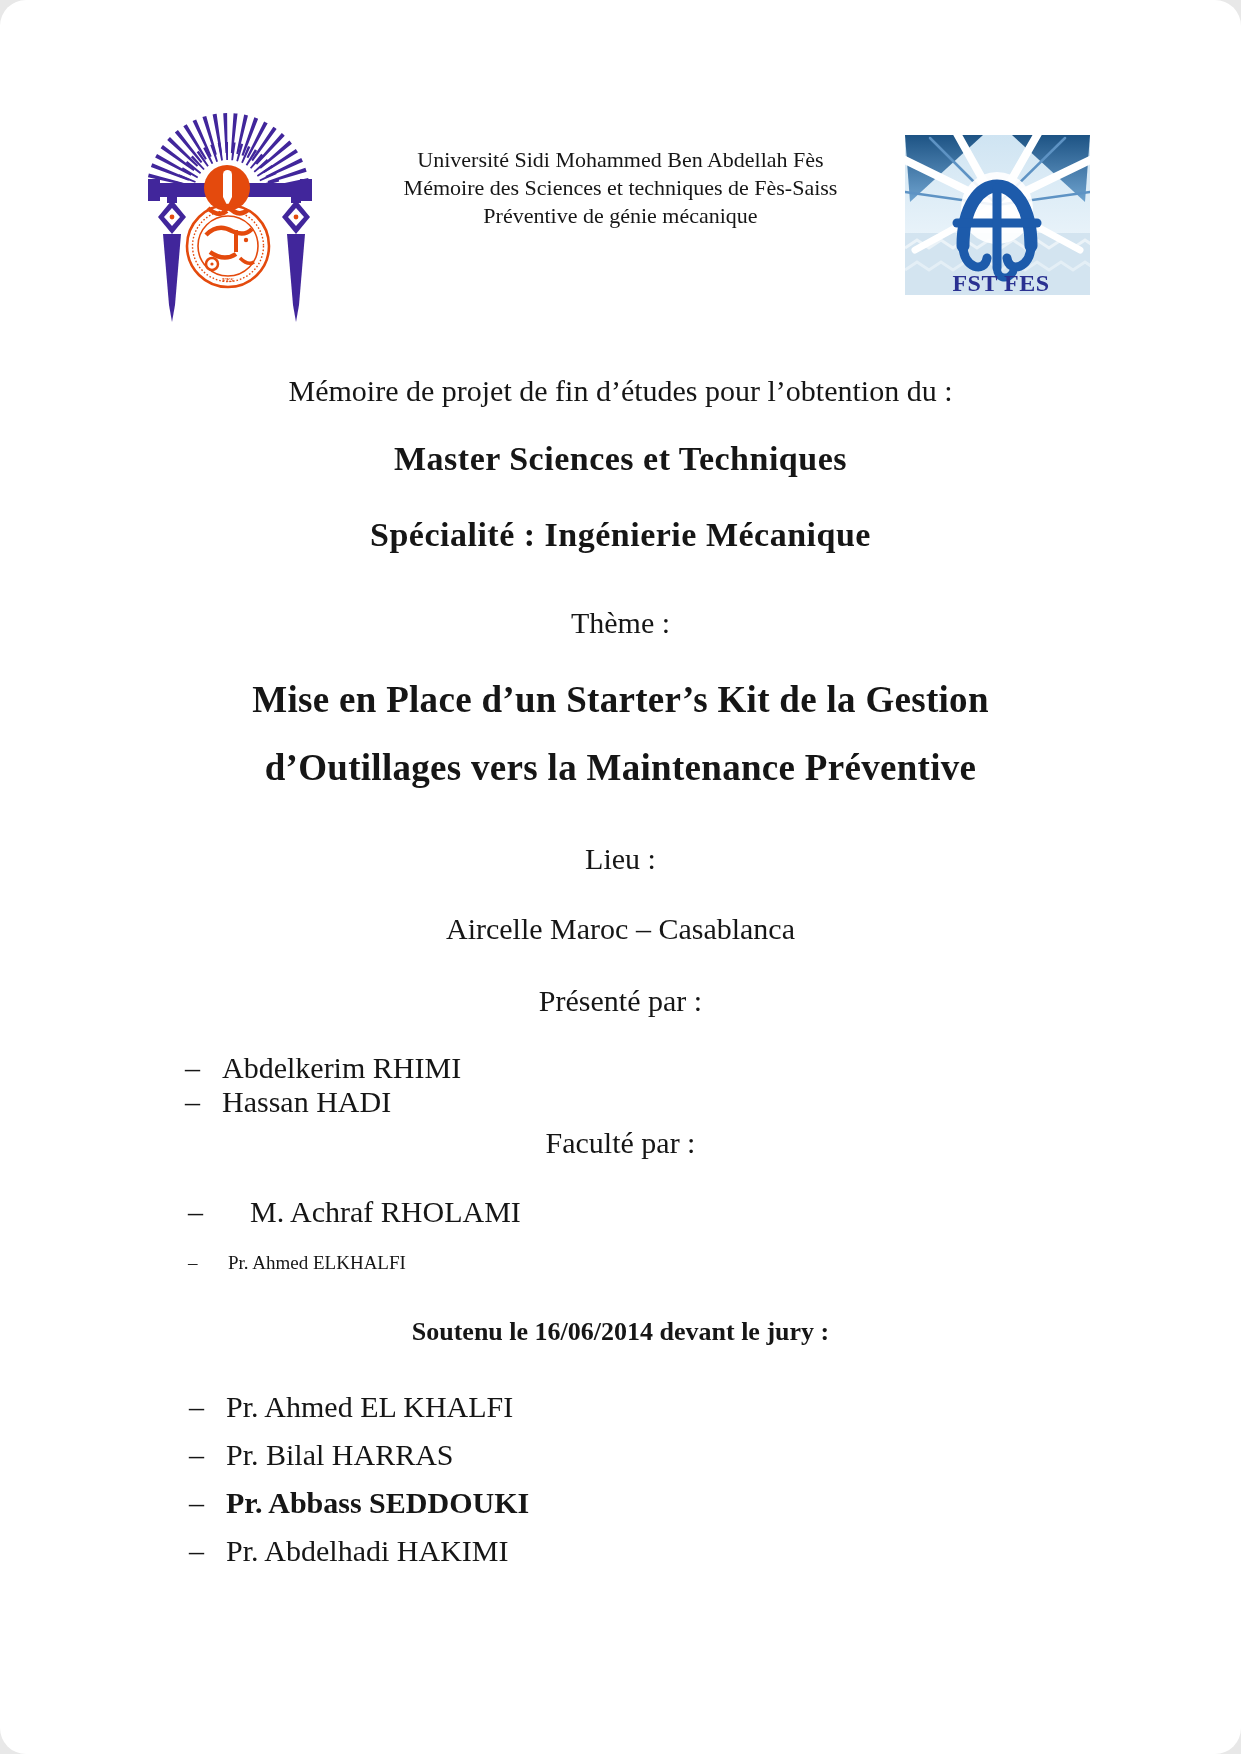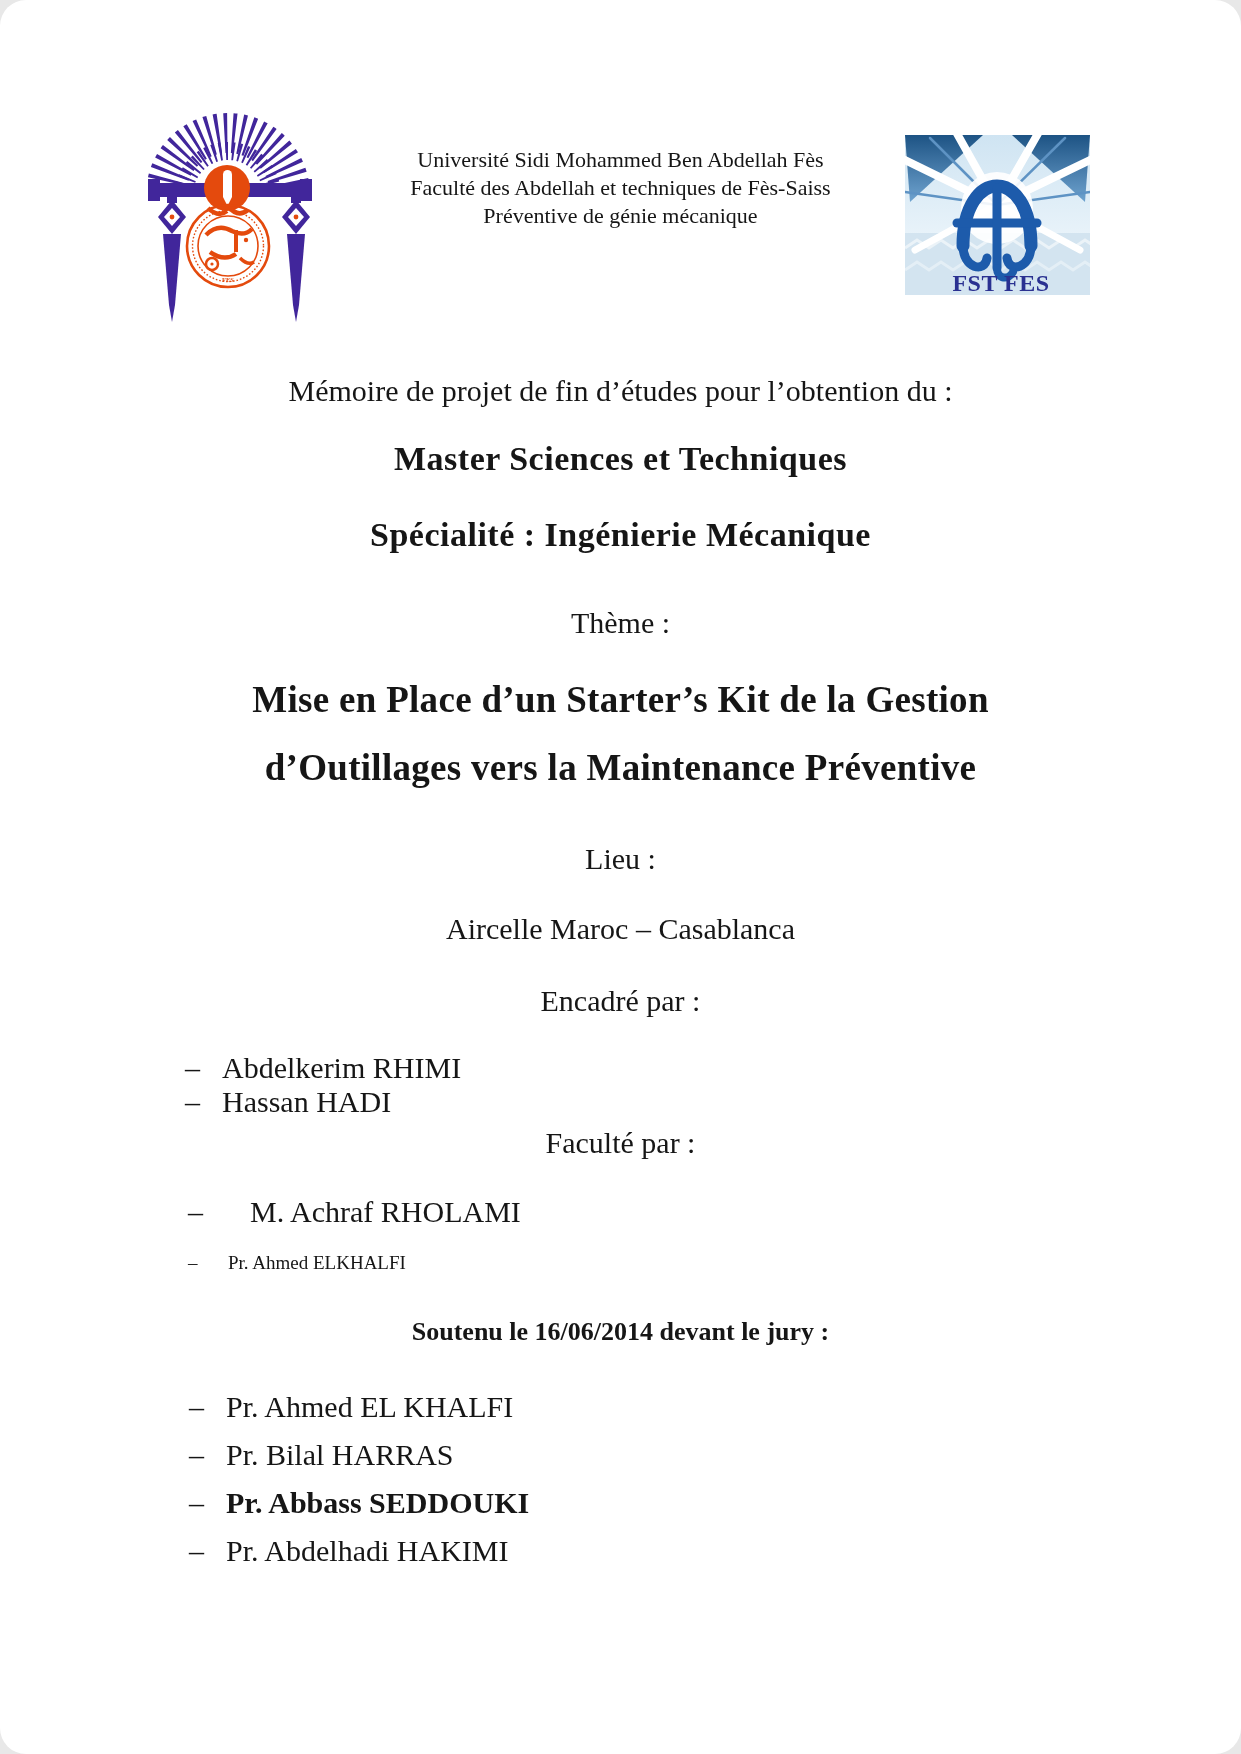--- a/index.html
+++ b/index.html
@@ -99,21 +99,21 @@
         <circle class="crestOs" cx="64" cy="164" r="6" stroke-width="2.5"></circle>
         <circle class="crestO" cx="64" cy="164" r="1.6"></circle>
         <circle class="crestO" cx="98" cy="140" r="2.2"></circle>
         <circle class="crestO" cx="72" cy="128" r="2"></circle>
         <text x="80" y="182" text-anchor="middle" font-size="6.5" font-weight="bold" class="crestO">FES</text>
       </g>
     </svg>
 
     <div class="inst">
       <div>Université Sidi Mohammed Ben Abdellah Fès</div>
-      <div>Faculté des Abdellah et techniques de Fès-Saiss</div>
+      <div>Mémoire des Sciences et techniques de Fès-Saiss</div>
       <div>Préventive de génie mécanique</div>
     </div>
 
     <svg class="logo" style="left:905px;top:130px;" width="185" height="170" viewBox="0 0 185 170">
       <defs>
         <linearGradient id="sky" x1="0" y1="0" x2="0" y2="1">
           <stop offset="0" stop-color="#cfe4f2"></stop>
             <stop offset="1" stop-color="#f3f9fd"></stop>
         </linearGradient>
         <linearGradient id="corner" x1="0" y1="0" x2="0" y2="1">
@@ -169,21 +169,21 @@
   <div class="cline fs23" style="top:606px;">Thème :</div>
 
   <div class="cline title" style="top:679px;">Mise en Place d’un Starter’s Kit de la Gestion</div>
 
   <div class="cline fs23" style="top:842px;">Lieu :</div>
 
   <div class="cline title" style="top:747px;">d’Outillages vers la Maintenance Préventive</div>
 
   <div class="cline fs23" style="top:912px;">Aircelle Maroc – Casablanca</div>
 
-  <div class="cline fs23" style="top:984px;">Encadré par :</div>
+  <div class="cline fs23" style="top:984px;">Présenté par :</div>
 
   <div class="list-row fs23" style="top:1051px;">
     <span class="dash" style="left:185px;">–</span>
     <span class="txt" style="left:222px;">Abdelkerim RHIMI</span>
   </div>
   <div class="list-row fs23" style="top:1085px;">
     <span class="dash" style="left:185px;">–</span>
     <span class="txt" style="left:222px;">Hassan HADI</span>
   </div>
 

